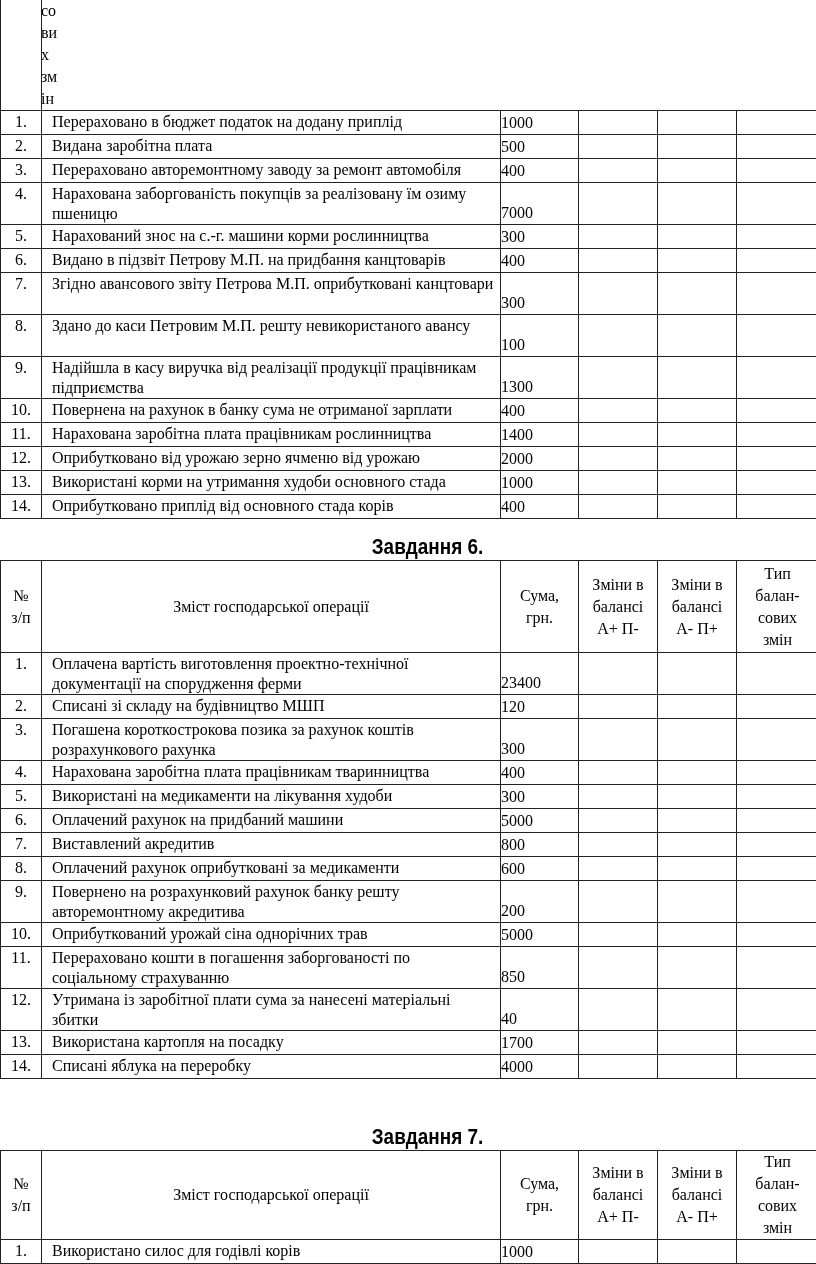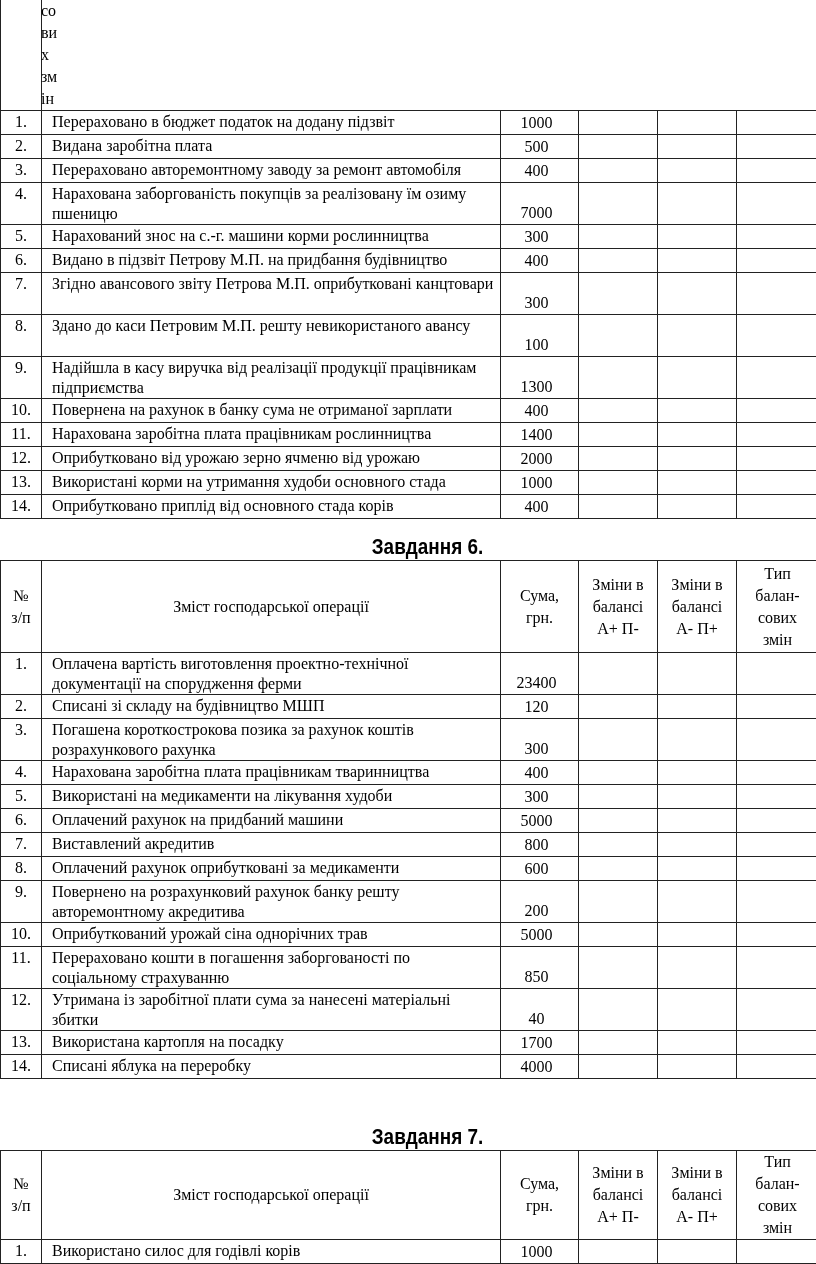--- a/index.html
+++ b/index.html
@@ -24,21 +24,21 @@
     line-height: 20px;
   }
   col.c1 { width: 41px; }
   col.c2 { width: 459px; }
   col.c3 { width: 78px; }
   col.c4 { width: 79px; }
   col.c5 { width: 79px; }
   col.c6 { width: 82px; }
   td.num { text-align: center; padding-top: 1px; }
   td.text { padding-left: 10px; padding-top: 1px; padding-right: 4px; }
-  td.sum { text-align: center; vertical-align: bottom; padding-right: 6px; padding-bottom: 1px; }
+  td.sum { text-align: left; vertical-align: bottom; padding-right: 6px; padding-bottom: 1px; }
   tr.r1 td { height: 22px; }
   tr.r2 td { height: 40px; }
   th.hdr { vertical-align: middle; text-align: center; line-height: 22px; font-size: 16px; }
   .section-title {
     position: absolute; left: 0; width: 855px; text-align: center;
     font-family: "Liberation Sans", "DejaVu Sans", sans-serif;
     font-weight: bold; font-size: 22px; letter-spacing: 0px;
     transform: scaleX(0.86); transform-origin: center;
   }
   #t5 { top: -2px; }
@@ -65,21 +65,21 @@
         <div>со</div>
         <div>ви</div>
         <div>х</div>
         <div>зм</div>
         <div>ін</div>
       </td>
       <td colspan="5" style="border:none; border-left:1px solid #222; border-bottom:1px solid #222;"></td>
     </tr>
   <tr class="r1">
         <td class="num">1.</td>
-        <td class="text">Перераховано в бюджет податок на додану підзвіт</td>
+        <td class="text">Перераховано в бюджет податок на додану приплід</td>
         <td class="sum">1000</td>
         <td></td>
         <td></td>
         <td></td>
       </tr>
       <tr class="r1">
         <td class="num">2.</td>
         <td class="text">Видана заробітна плата</td>
         <td class="sum">500</td>
         <td></td>
@@ -105,21 +105,21 @@
       <tr class="r1">
         <td class="num">5.</td>
         <td class="text">Нарахований знос на с.-г. машини корми рослинництва</td>
         <td class="sum">300</td>
         <td></td>
         <td></td>
         <td></td>
       </tr>
       <tr class="r1">
         <td class="num">6.</td>
-        <td class="text">Видано в підзвіт Петрову М.П. на придбання будівництво</td>
+        <td class="text">Видано в підзвіт Петрову М.П. на придбання канцтоварів</td>
         <td class="sum">400</td>
         <td></td>
         <td></td>
         <td></td>
       </tr>
       <tr class="r2">
         <td class="num">7.</td>
         <td class="text">Згідно авансового звіту Петрова М.П. оприбутковані канцтовари</td>
         <td class="sum">300</td>
         <td></td>

